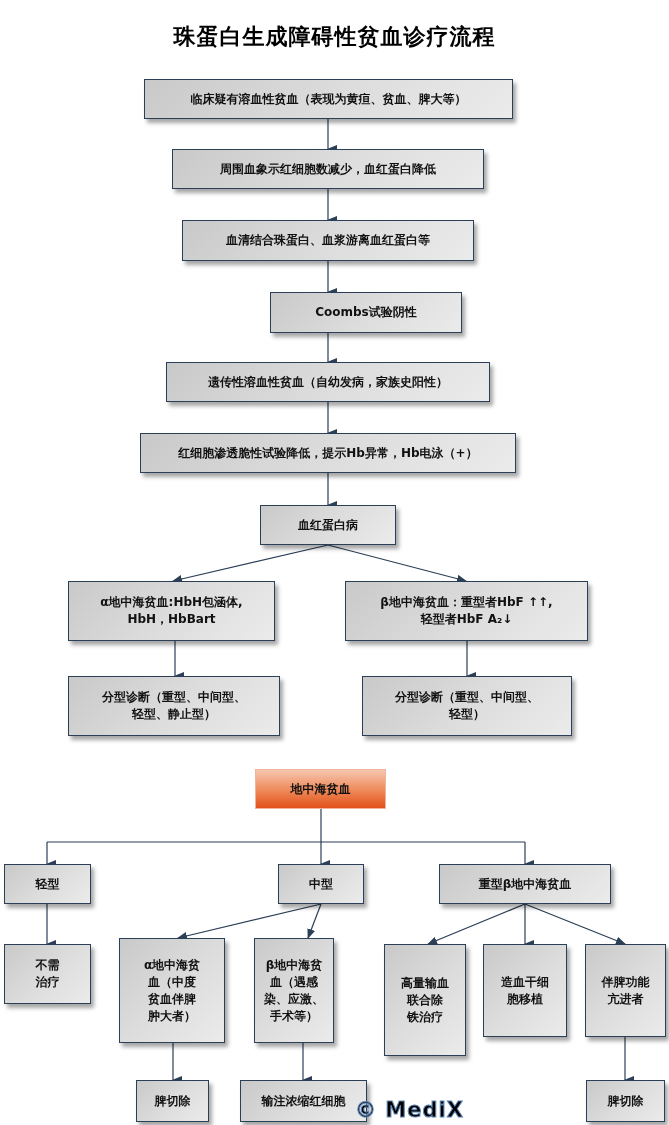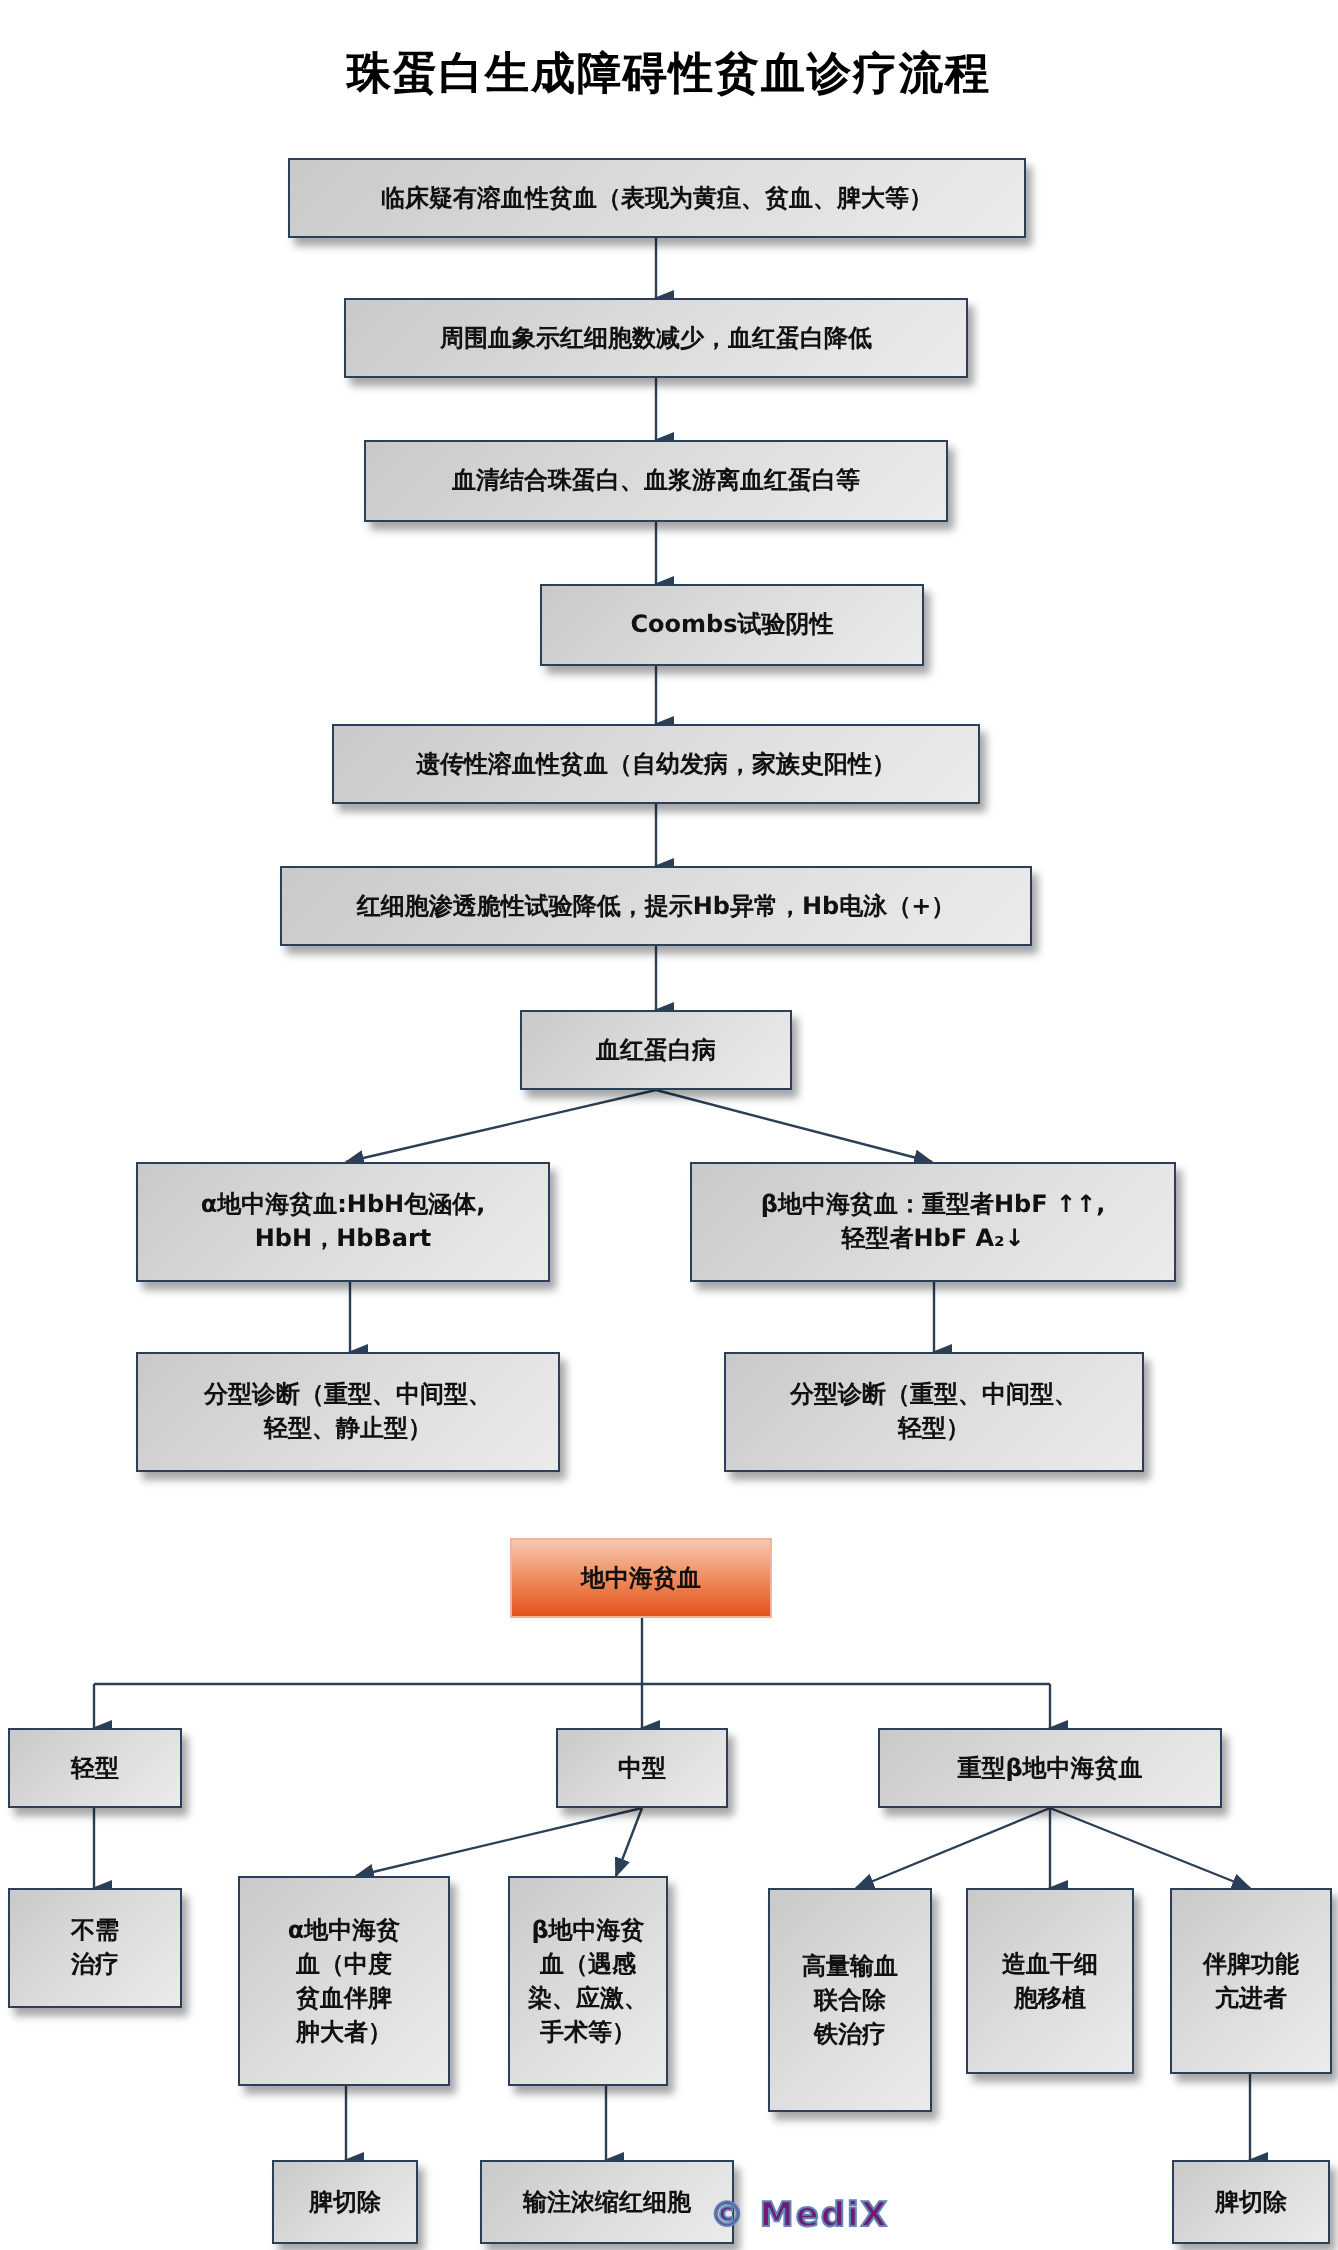--- a/index.html
+++ b/index.html
@@ -11,21 +11,21 @@
   .box { position: absolute; box-sizing: border-box; border: 1px solid #2b3f57;
          background: linear-gradient(135deg, #c9c9c9 0%, #dcdcdc 50%, #ebebeb 100%);
          box-shadow: 3px 4px 4px rgba(0,0,0,0.35);
          display: flex; align-items: center; justify-content: center;
          font-size: 12px; line-height: 17px; text-align: center; white-space: pre-line; color: #111; font-weight: bold; }
   .box.orange { border: 1px solid #f0b49a;
          background: linear-gradient(180deg, #f6c6b0 0%, #ef8d5e 50%, #e2511b 100%);
          box-shadow: none; }
   svg.lines { position: absolute; left: 0; top: 0; }
   .wm { position: absolute; left: 355px; top: 1098px; font-family: "DejaVu Sans", sans-serif;
-        font-weight: bold; font-size: 17px; color: #701a75;
+        font-weight: bold; font-size: 21px; color: #000000;
         -webkit-text-stroke: 1px #5f86b4; letter-spacing: 1px; }
 </style>
 </head>
 <body>
 
 <div class="title">珠蛋白生成障碍性贫血诊疗流程</div>
 
 <svg class="lines" width="669" height="1125">
   <defs>
     <marker id="ah" markerWidth="8" markerHeight="10" refX="4" refY="9" orient="auto" markerUnits="userSpaceOnUse" viewBox="0 0 8 10">

